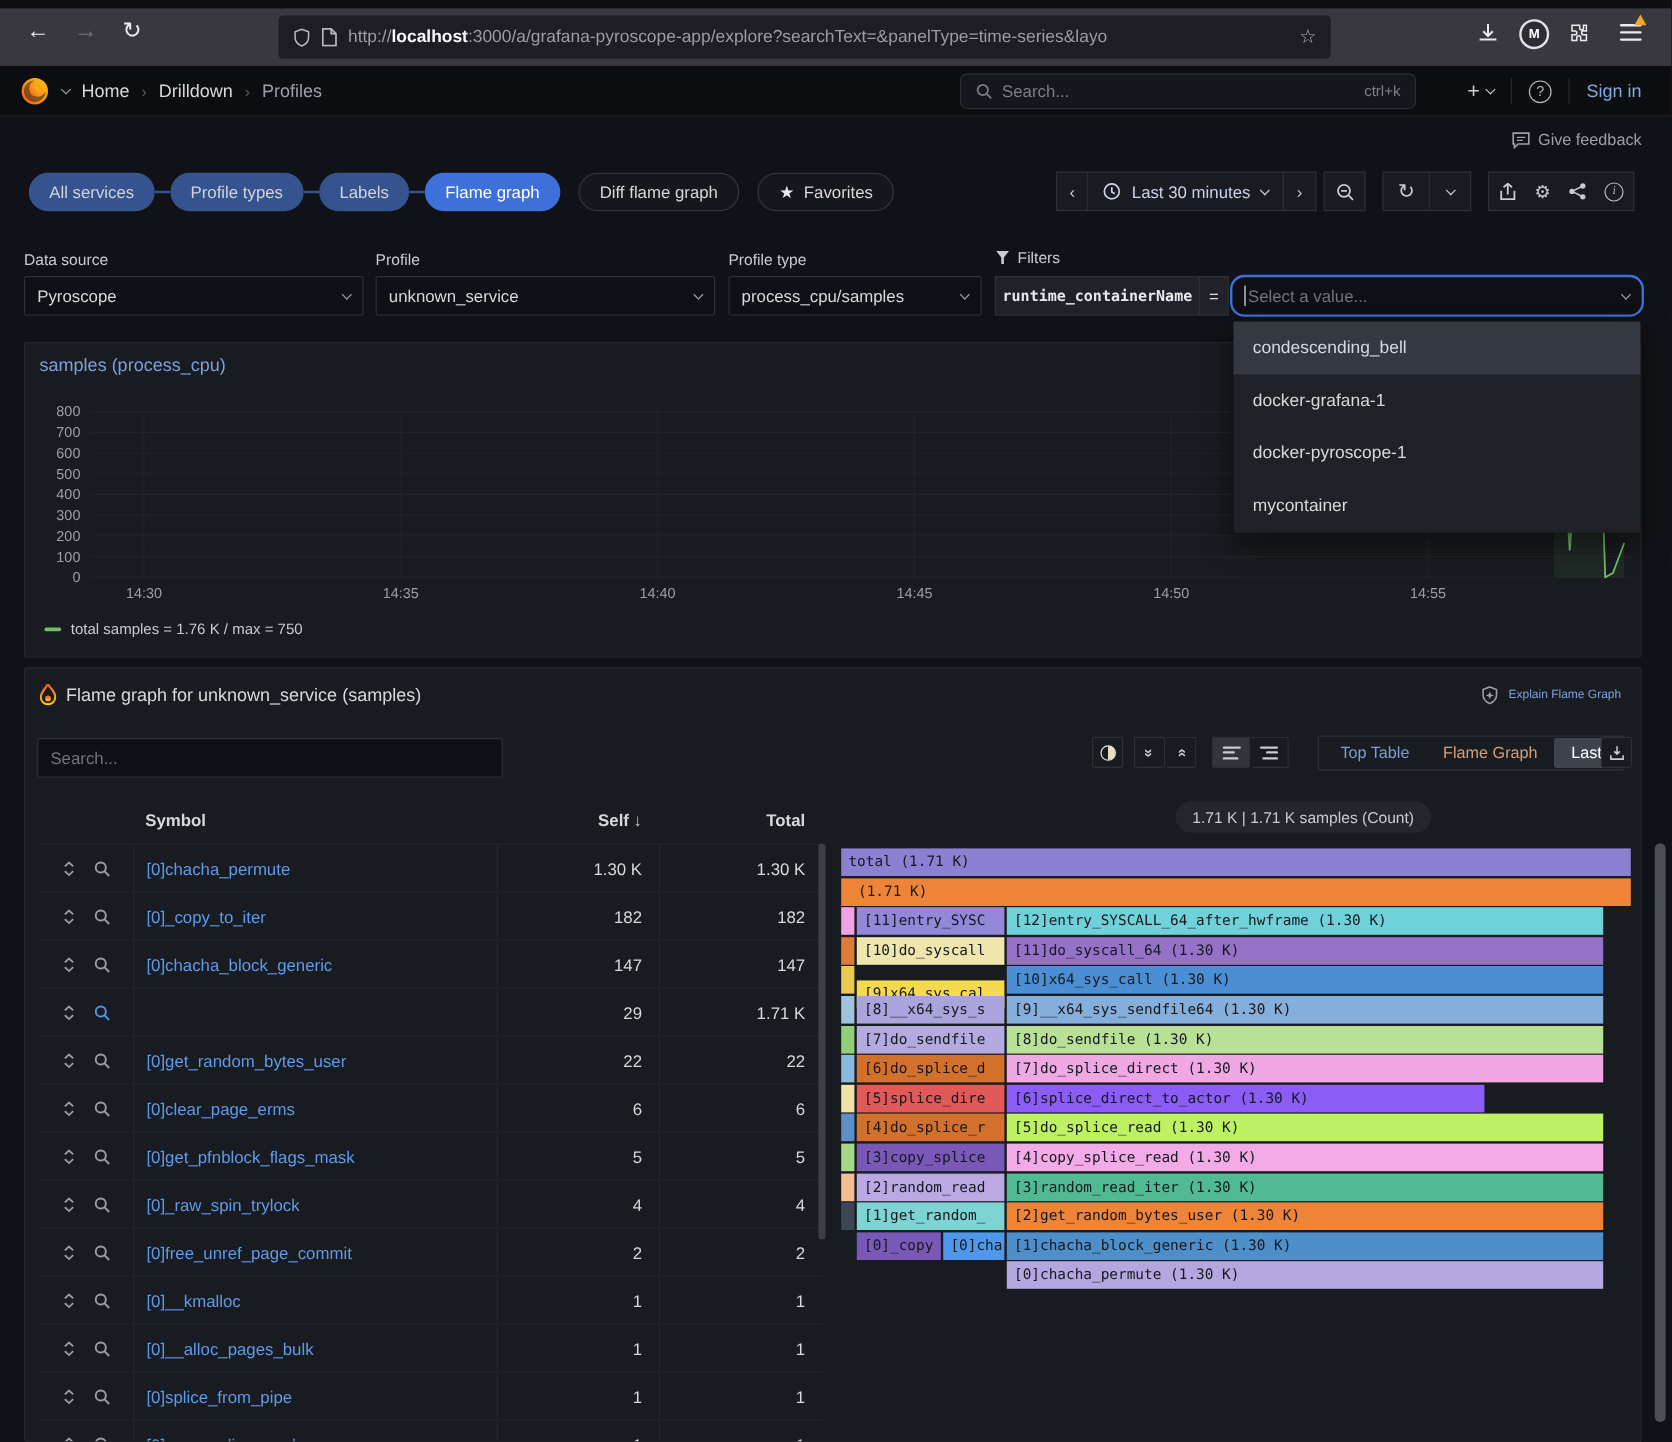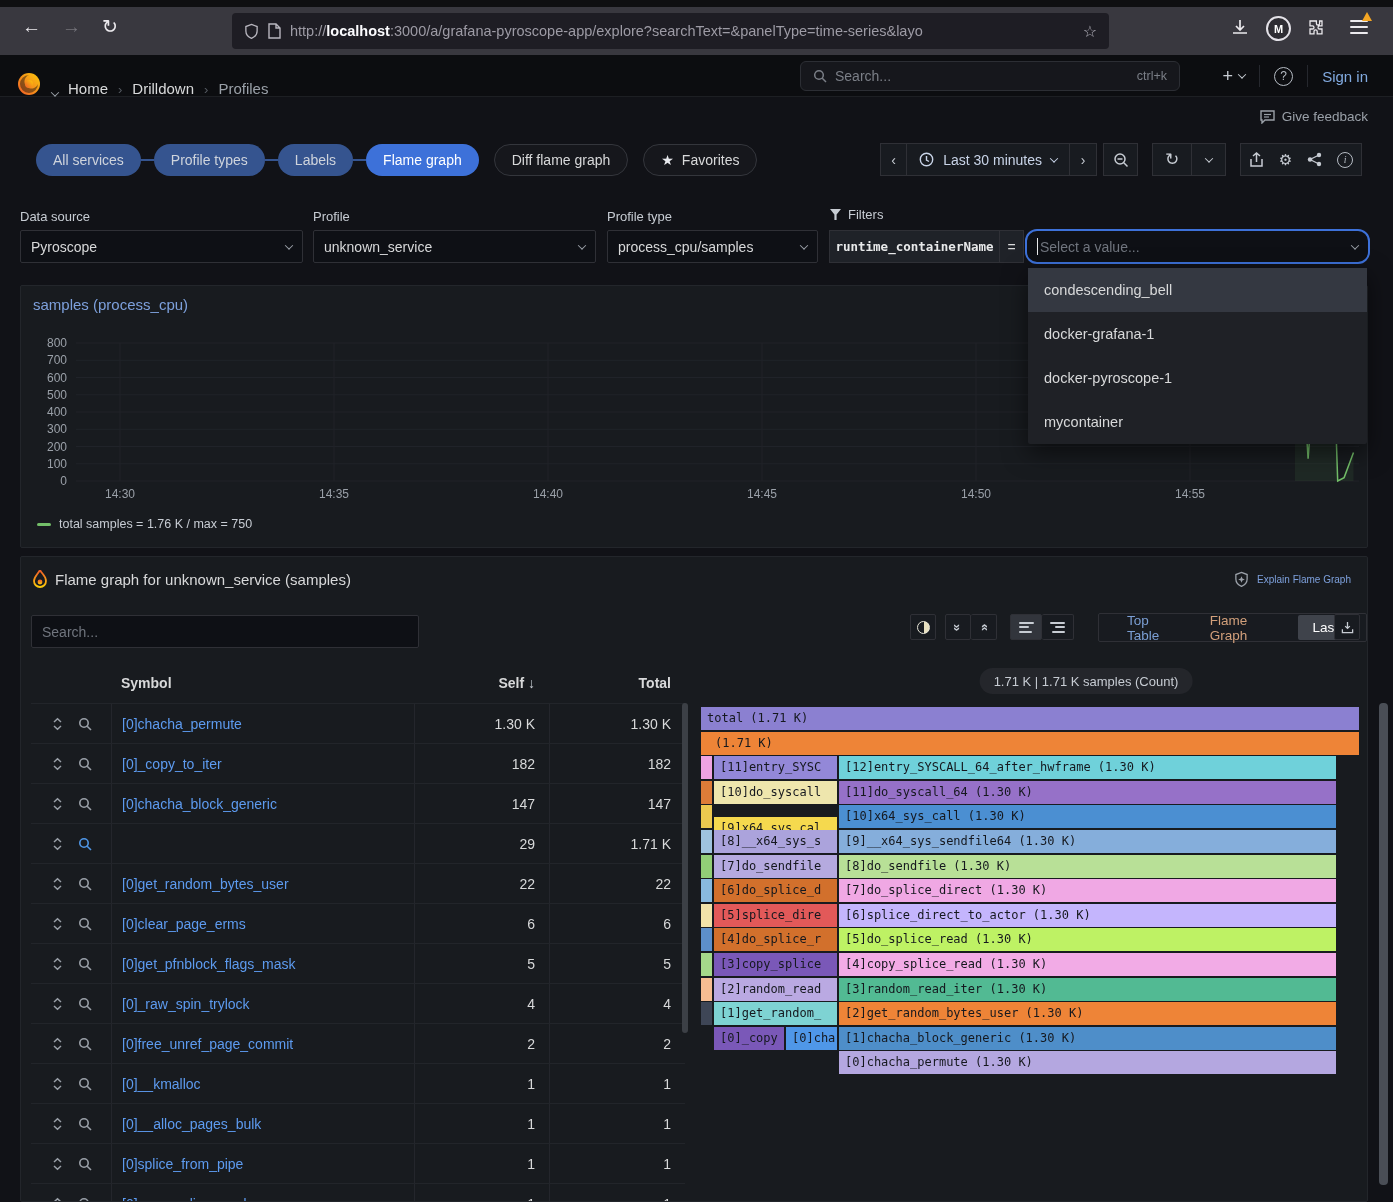--- a/index.html
+++ b/index.html
@@ -16,36 +16,36 @@
 #urlbar{position:absolute;left:232px;top:13px;width:877px;height:36px;background:#1e1d24;border-radius:4px;display:flex;align-items:center;padding:0 12px;gap:9px}
 #urltext{font-size:14.5px;color:#9d9ba5;white-space:nowrap;overflow:hidden;flex:1}
 #urltext b{color:#fbfbfe;font-weight:700}
 #star{font-size:16px;color:#b3b1bb}
 #avatar{position:absolute;left:1266px;top:16px;width:25px;height:25px;border-radius:50%;border:2px solid #e4e2e8;background:#2e2d33;color:#fff;font-size:11px;font-weight:700;display:flex;align-items:center;justify-content:center}
 #hamb{position:absolute;left:1350px;top:20px;width:18px}
 #hamb i{display:block;height:2px;background:#eceaee;margin-bottom:4px;border-radius:1px}
 #hamb .badge{position:absolute;right:-4px;top:-8px;width:0;height:0;border-left:5px solid transparent;border-right:5px solid transparent;border-bottom:9px solid #f5a623}
 
 #gnav{position:absolute;left:0;top:55px;width:1393px;height:42px;background:#0c0d10;border-bottom:1px solid #1d1f23}
-#crumbs{position:absolute;left:16px;top:0;height:42px;display:flex;align-items:flex-end;gap:10px}
+#crumbs{position:absolute;left:16px;top:0;height:42px;display:flex;align-items:center;gap:10px}
 .crumb{font-size:15px;color:#d8d9da}
 .crumb.dim{color:#9aa0a8}
 .csep{color:#565b63;font-size:13px}
 #gsearch{position:absolute;left:800px;top:6px;width:380px;height:30px;background:#16171c;border:1px solid #2c2e34;border-radius:6px;display:flex;align-items:center;padding:0 12px;gap:8px}
 #gsearch input{flex:1;background:transparent;border:0;color:#c7ccd3;font-size:14px}
 #gsearch input::placeholder{color:#7b7f87}
 #gsearch .kbd{color:#7b7f87;font-size:12.5px}
 #gnav-right{position:absolute;right:25px;top:0;height:42px;display:flex;align-items:center;gap:14px}
 .vdiv{width:1px;height:22px;background:#26282e}
 .helpc{width:19px;height:19px;border-radius:50%;border:1.5px solid #b6bcc4;color:#b6bcc4;font-size:12px;display:flex;align-items:center;justify-content:center}
 #signin{color:#82aae0;font-size:15px}
 .chv{display:inline-block;width:6px;height:6px;border-right:1.5px solid currentColor;border-bottom:1.5px solid currentColor;transform:rotate(45deg) translate(-1px,-1px)}
 
 #feedback{position:absolute;right:25px;top:109px;display:flex;align-items:center;gap:7px;color:#9aa0a8;font-size:13.5px}
-#pills{position:absolute;left:36px;top:144px;display:flex;align-items:center}
+#pills{position:absolute;left:24px;top:144px;display:flex;align-items:center}
 .pill{height:32px;border-radius:16px;display:flex;align-items:center;padding:0 17px;font-size:14px;cursor:pointer;white-space:nowrap}
 .pill.linked{background:#35548f;color:#cfd4dc}
 .pill.active{background:#3d71d9;color:#fff;font-weight:500}
 .pill.outline{background:#16171c;border:1px solid #34363c;color:#d8d9da;margin-left:15px}
 .pill .star{color:#e8eaee;margin-right:8px;font-size:14px}
 .plink{width:13px;height:2px;background:#35548f}
 #tpick{position:absolute;right:31px;top:143px;display:flex;align-items:center;height:33px}
 .tbtn{height:33px;background:#181b20;border:1px solid #2f3036;display:flex;align-items:center;justify-content:center;color:#c7ccd3;cursor:pointer}
 .tgroup{display:flex}
 .tgroup .tbtn+.tbtn{border-left:0}
@@ -78,21 +78,21 @@
 #fp-head{position:absolute;left:12px;top:13px;display:flex;align-items:center;gap:8px;font-size:15px;font-weight:500;color:#d8d9da}
 #fp-explain{position:absolute;right:16px;top:14px;display:flex;align-items:center;gap:8px;font-size:10px;color:#7da0dc;cursor:pointer}
 #fg-search{position:absolute;left:10px;top:58px;width:388px;height:33px;background:#0e1015;border:1px solid #2f3036;border-radius:2px;color:#d8d9da;padding:0 10px;font-size:14px}
 #fg-search::placeholder{color:#70757e}
 .sqbtn{position:absolute;width:26px;height:26px;background:#181b20;border:1px solid #2f3036;border-radius:2px;display:flex;align-items:center;justify-content:center;color:#c7ccd3;cursor:pointer}
 .dblchev{display:inline-block;transform:rotate(90deg);font-size:13px;color:#c7ccd3;font-weight:700}
 .dblchev.up{transform:rotate(-90deg)}
 .alignicon{width:15px}
 .alignicon i{display:block;height:2px;background:#c7ccd3;margin:2.5px 0;border-radius:1px}
 .alignicon.r i{margin-left:auto}
-#grp-view{position:absolute;left:1077px;top:56px;height:29px;background:#181b20;border:1px solid #2f3036;border-radius:2px;display:flex;align-items:center;padding:0 14px}
+#grp-view{position:absolute;left:1077px;top:56px;height:29px;background:#181b20;border:1px solid #2f3036;border-radius:2px;display:flex;align-items:center;padding:0 4px}
 #grp-view .vopt{padding:0 14px;font-size:13.5px;height:25px;display:flex;align-items:center;border-radius:2px;cursor:pointer}
 #grp-view .vopt.c0{color:#7b9fd4}
 #grp-view .vopt.c1{color:#d2a07b}
 #grp-view .vopt.sel{background:#3f434b;color:#fff}
 #badge{position:absolute;left:1065px;top:111px;transform:translateX(-50%);height:26px;background:#24262b;border-radius:13px;display:flex;align-items:center;padding:0 14px;font-size:13px;color:#c7ccd3;white-space:nowrap}
 
 #tt{position:absolute;left:10px;top:106px;width:654px}
 .trow{display:grid;grid-template-columns:80px 303px 135px 136px;height:40px;border-top:1px solid #22252a;align-items:center}
 .trow.head{border-top:0;font-weight:600}
 .trow .icons{display:flex;gap:14px;justify-content:center;align-items:center}
@@ -594,21 +594,21 @@
       <div class="fbar" style="left: 13px; top: 123px; width: 123px; background: rgb(171, 163, 220);">[8]__x64_sys_s</div>
       <div class="fbar" style="left: 138px; top: 123px; width: 497px; background: rgb(133, 174, 219);">[9]__x64_sys_sendfile64 (1.30 K)</div>
       <div class="fbar" style="left: 0px; top: 148px; width: 11px; background: rgb(146, 206, 119);"></div>
       <div class="fbar" style="left: 13px; top: 148px; width: 123px; background: rgb(181, 170, 223);">[7]do_sendfile</div>
       <div class="fbar" style="left: 138px; top: 148px; width: 497px; background: rgb(184, 224, 151);">[8]do_sendfile (1.30 K)</div>
       <div class="fbar" style="left: 0px; top: 172px; width: 11px; background: rgb(137, 186, 222);"></div>
       <div class="fbar" style="left: 13px; top: 172px; width: 123px; background: rgb(210, 112, 44);">[6]do_splice_d</div>
       <div class="fbar" style="left: 138px; top: 172px; width: 497px; background: rgb(240, 168, 228);">[7]do_splice_direct (1.30 K)</div>
       <div class="fbar" style="left: 0px; top: 197px; width: 11px; background: rgb(242, 227, 169);"></div>
       <div class="fbar" style="left: 13px; top: 197px; width: 123px; background: rgb(226, 89, 89);">[5]splice_dire</div>
-      <div class="fbar" style="left: 138px; top: 197px; width: 497px; background: #c4b5fd;">[6]splice_direct_to_actor (1.30 K)</div>
+      <div class="fbar" style="left: 138px; top: 197px; width: 398px; background: #8b5cf6;">[6]splice_direct_to_actor (1.30 K)</div>
       <div class="fbar" style="left: 0px; top: 221px; width: 11px; background: rgb(93, 143, 202);"></div>
       <div class="fbar" style="left: 13px; top: 221px; width: 123px; background: rgb(210, 112, 44);">[4]do_splice_r</div>
       <div class="fbar" style="left: 138px; top: 221px; width: 497px; background: #bef264;">[5]do_splice_read (1.30 K)</div>
       <div class="fbar" style="left: 0px; top: 246px; width: 11px; background: rgb(165, 217, 138);"></div>
       <div class="fbar" style="left: 13px; top: 246px; width: 123px; background: rgb(122, 88, 184);">[3]copy_splice</div>
       <div class="fbar" style="left: 138px; top: 246px; width: 497px; background: rgb(242, 171, 230);">[4]copy_splice_read (1.30 K)</div>
       <div class="fbar" style="left: 0px; top: 271px; width: 11px; background: rgb(246, 189, 146);"></div>
       <div class="fbar" style="left: 13px; top: 271px; width: 123px; background: rgb(186, 169, 226);">[2]random_read</div>
       <div class="fbar" style="left: 138px; top: 271px; width: 497px; background: rgb(82, 186, 147);">[3]random_read_iter (1.30 K)</div>
       <div class="fbar" style="left: 0px; top: 295px; width: 11px; background: rgb(62, 70, 86);"></div>

